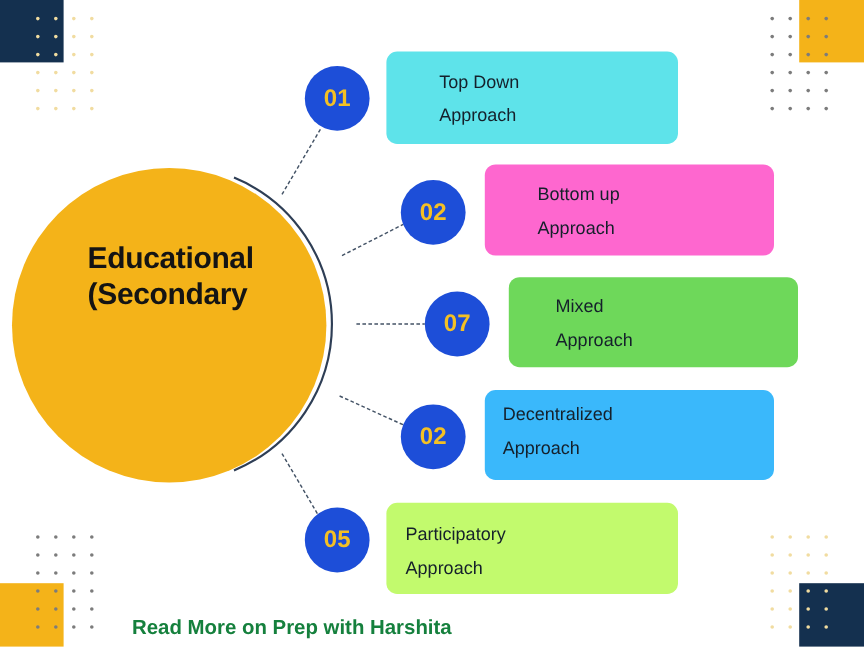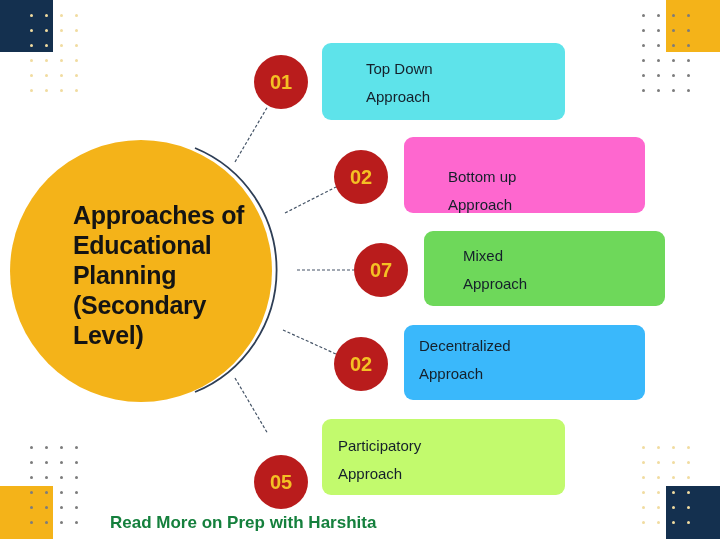--- a/index.html
+++ b/index.html
@@ -7,21 +7,21 @@
   .abs { position:absolute; }
   .corner-navy { background:#14304f; }
   .corner-yellow { background:#f4b319; }
   .dots { position:absolute; display:grid; grid-template-columns:repeat(4, 15px); grid-template-rows:repeat(6, 15px); }
   .dots span { width:3px; height:3px; border-radius:50%; margin:6px; }
   .dots.light span { background:#f1dca0; }
   .dots.dark span { background:#7c7c7c; }
   svg.connectors { position:absolute; left:0; top:0; }
   .hub { position:absolute; left:10px; top:140px; width:262px; height:262px; border-radius:50%; background:#f4b319; }
   .hub-title { position:absolute; left:73px; top:200px; width:210px; font-weight:bold; font-size:25px; line-height:30px; color:#141414; letter-spacing:-0.3px; }
-  .num { position:absolute; width:54px; height:54px; border-radius:50%; background:#b91c1c; color:#f4c024; font-weight:bold; font-size:20px; display:flex; align-items:center; justify-content:center; }
+  .num { position:absolute; width:54px; height:54px; border-radius:50%; background:#1d4ed8; color:#f4c024; font-weight:bold; font-size:20px; display:flex; align-items:center; justify-content:center; }
   .box { position:absolute; border-radius:9px; box-sizing:border-box; }
   .box-text { position:absolute; font-weight:normal; font-size:15px; line-height:28px; color:#15202b; white-space:pre-line; }
   .footer { position:absolute; left:110px; top:513px; font-weight:bold; font-size:17px; color:#15803d; }
 </style>
 </head>
 <body>
 
 <div class="abs corner-navy" style="left:0;top:0;width:53px;height:52px;"></div>
 <div class="dots light" style="left:24px;top:8px;">
   <span></span>
@@ -140,45 +140,42 @@
     <line x1="235" y1="162" x2="268" y2="106"></line>
     <line x1="285" y1="213" x2="336" y2="187"></line>
     <line x1="297" y1="270" x2="354" y2="270"></line>
     <line x1="283" y1="330" x2="336" y2="354"></line>
     <line x1="235" y1="378" x2="268" y2="434"></line>
   </g>
 </svg>
 
 <div class="hub"></div>
 <div class="hub-title">
-  <div>Approaches of</div>
   <div>Educational</div>
-  <div>Planning</div>
   <div>(Secondary</div>
-  <div>Level)</div>
 </div>
 
 <div class="num" style="left:254px;top:55px;">01</div>
 <div class="box" style="left:322px;top:43px;width:243px;height:77px;background:#5ee3ea;"></div>
 <div class="box-text" style="left:366px;top:55px;">Top Down
 Approach</div>
 
 <div class="num" style="left:334px;top:150px;">02</div>
 <div class="box" style="left:404px;top:137px;width:241px;height:76px;background:#fe67cf;"></div>
-<div class="box-text" style="left:448px;top:163px;">Bottom up
+<div class="box-text" style="left:448px;top:149px;">Bottom up
 Approach</div>
 
 <div class="num" style="left:354px;top:243px;">07</div>
 <div class="box" style="left:424px;top:231px;width:241px;height:75px;background:#6ed85a;"></div>
 <div class="box-text" style="left:463px;top:242px;">Mixed
 Approach</div>
 
 <div class="num" style="left:334px;top:337px;">02</div>
 <div class="box" style="left:404px;top:325px;width:241px;height:75px;background:#3ab8fb;"></div>
 <div class="box-text" style="left:419px;top:332px;">Decentralized
 Approach</div>
 
-<div class="num" style="left:254px;top:455px;text-align:right;">05</div>
+<div class="num" style="left:254px;top:423px;text-align:right;">05</div>
 <div class="box" style="left:322px;top:419px;width:243px;height:76px;background:#c2fa6d;"></div>
 <div class="box-text" style="left:338px;top:432px;">Participatory
 Approach</div>
 
 <div class="footer">Read More on Prep with Harshita</div>
 
 </body></html>

